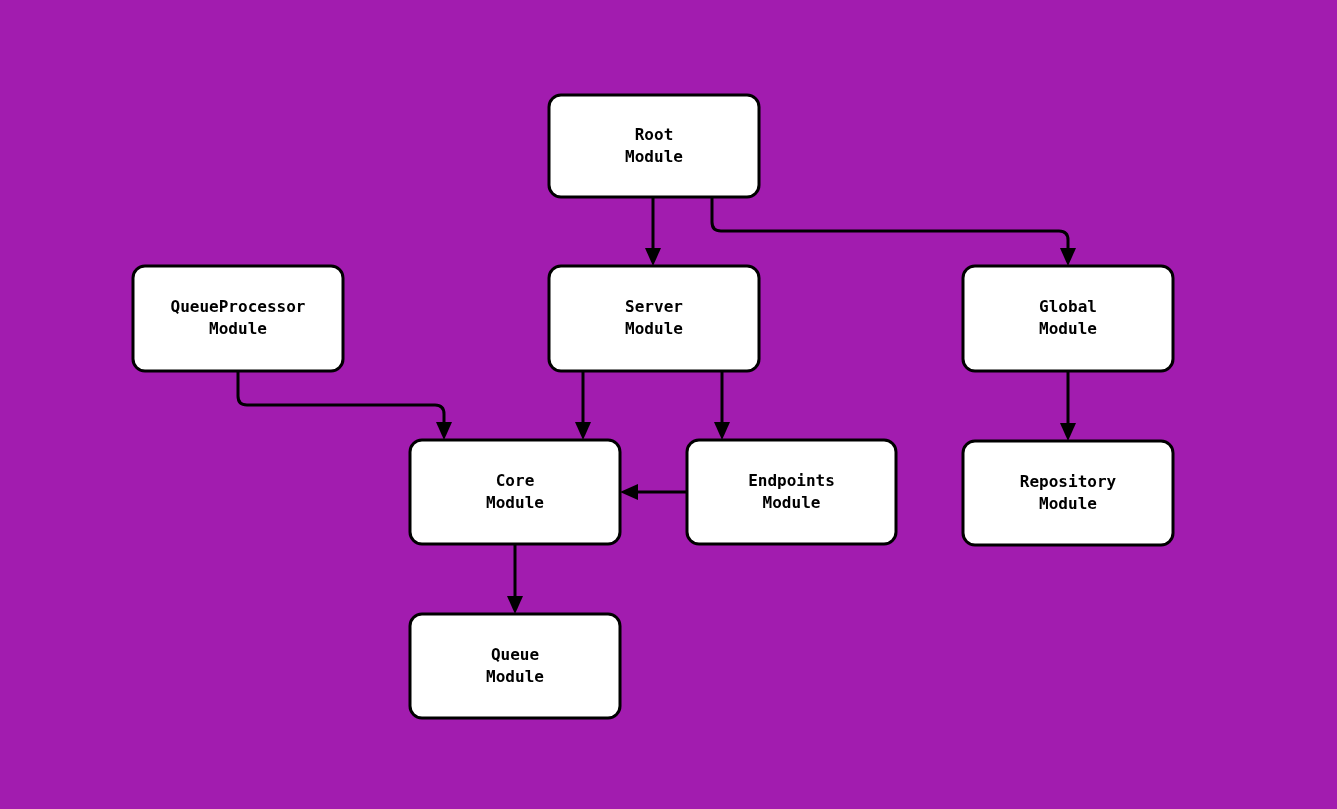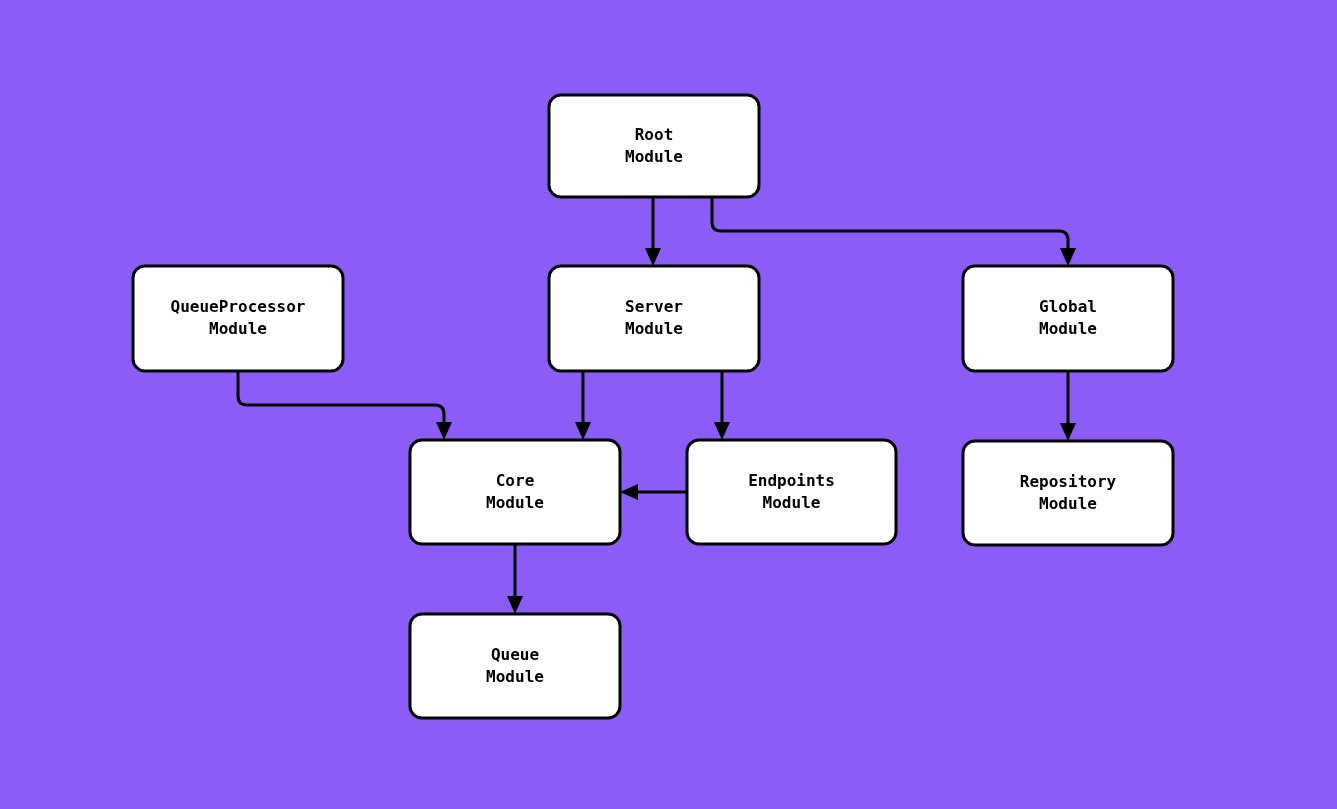--- a/index.html
+++ b/index.html
@@ -10,21 +10,21 @@
   body {
     width: 1337px;
     height: 809px;
     overflow: hidden;
     font-family: "DejaVu Sans Mono", "Liberation Mono", monospace;
   }
   #diagram-canvas {
     position: relative;
     width: 1337px;
     height: 809px;
-    background: #8b5cf6;
+    background: #a21caf;
   }
   svg.diagram-svg {
     position: absolute;
     top: 0;
     left: 0;
     width: 1337px;
     height: 809px;
     display: block;
   }
   .node-rect {

